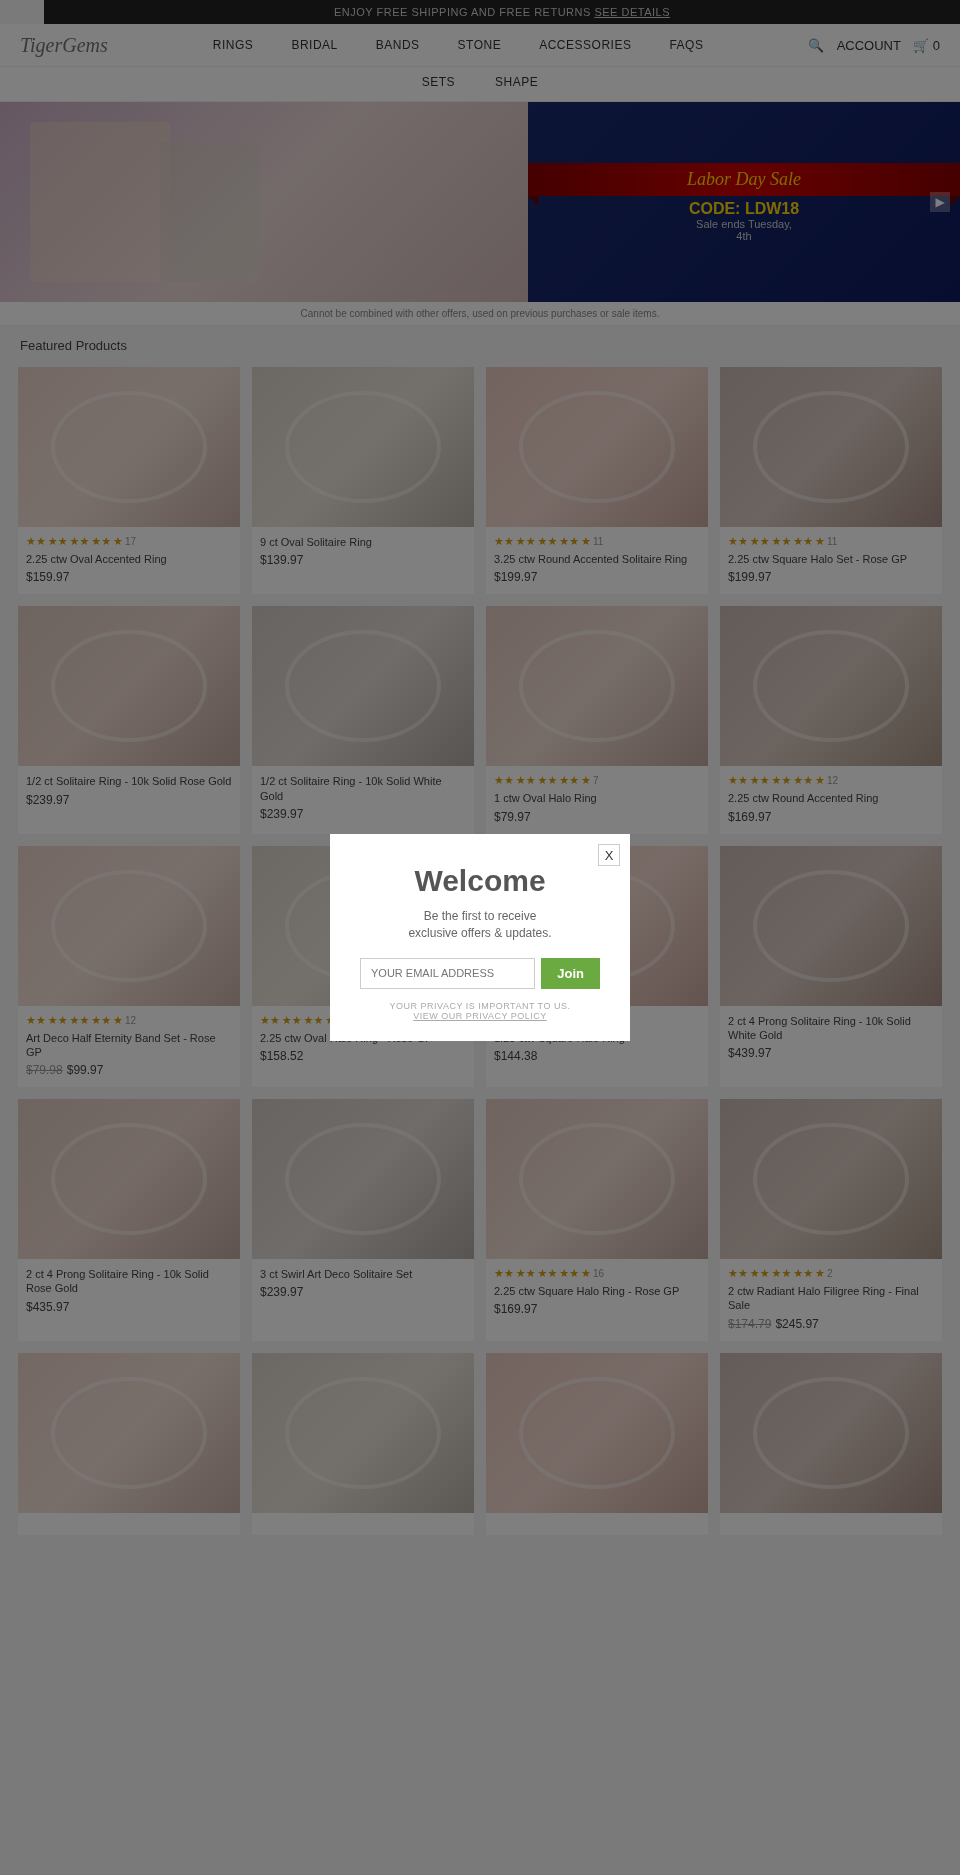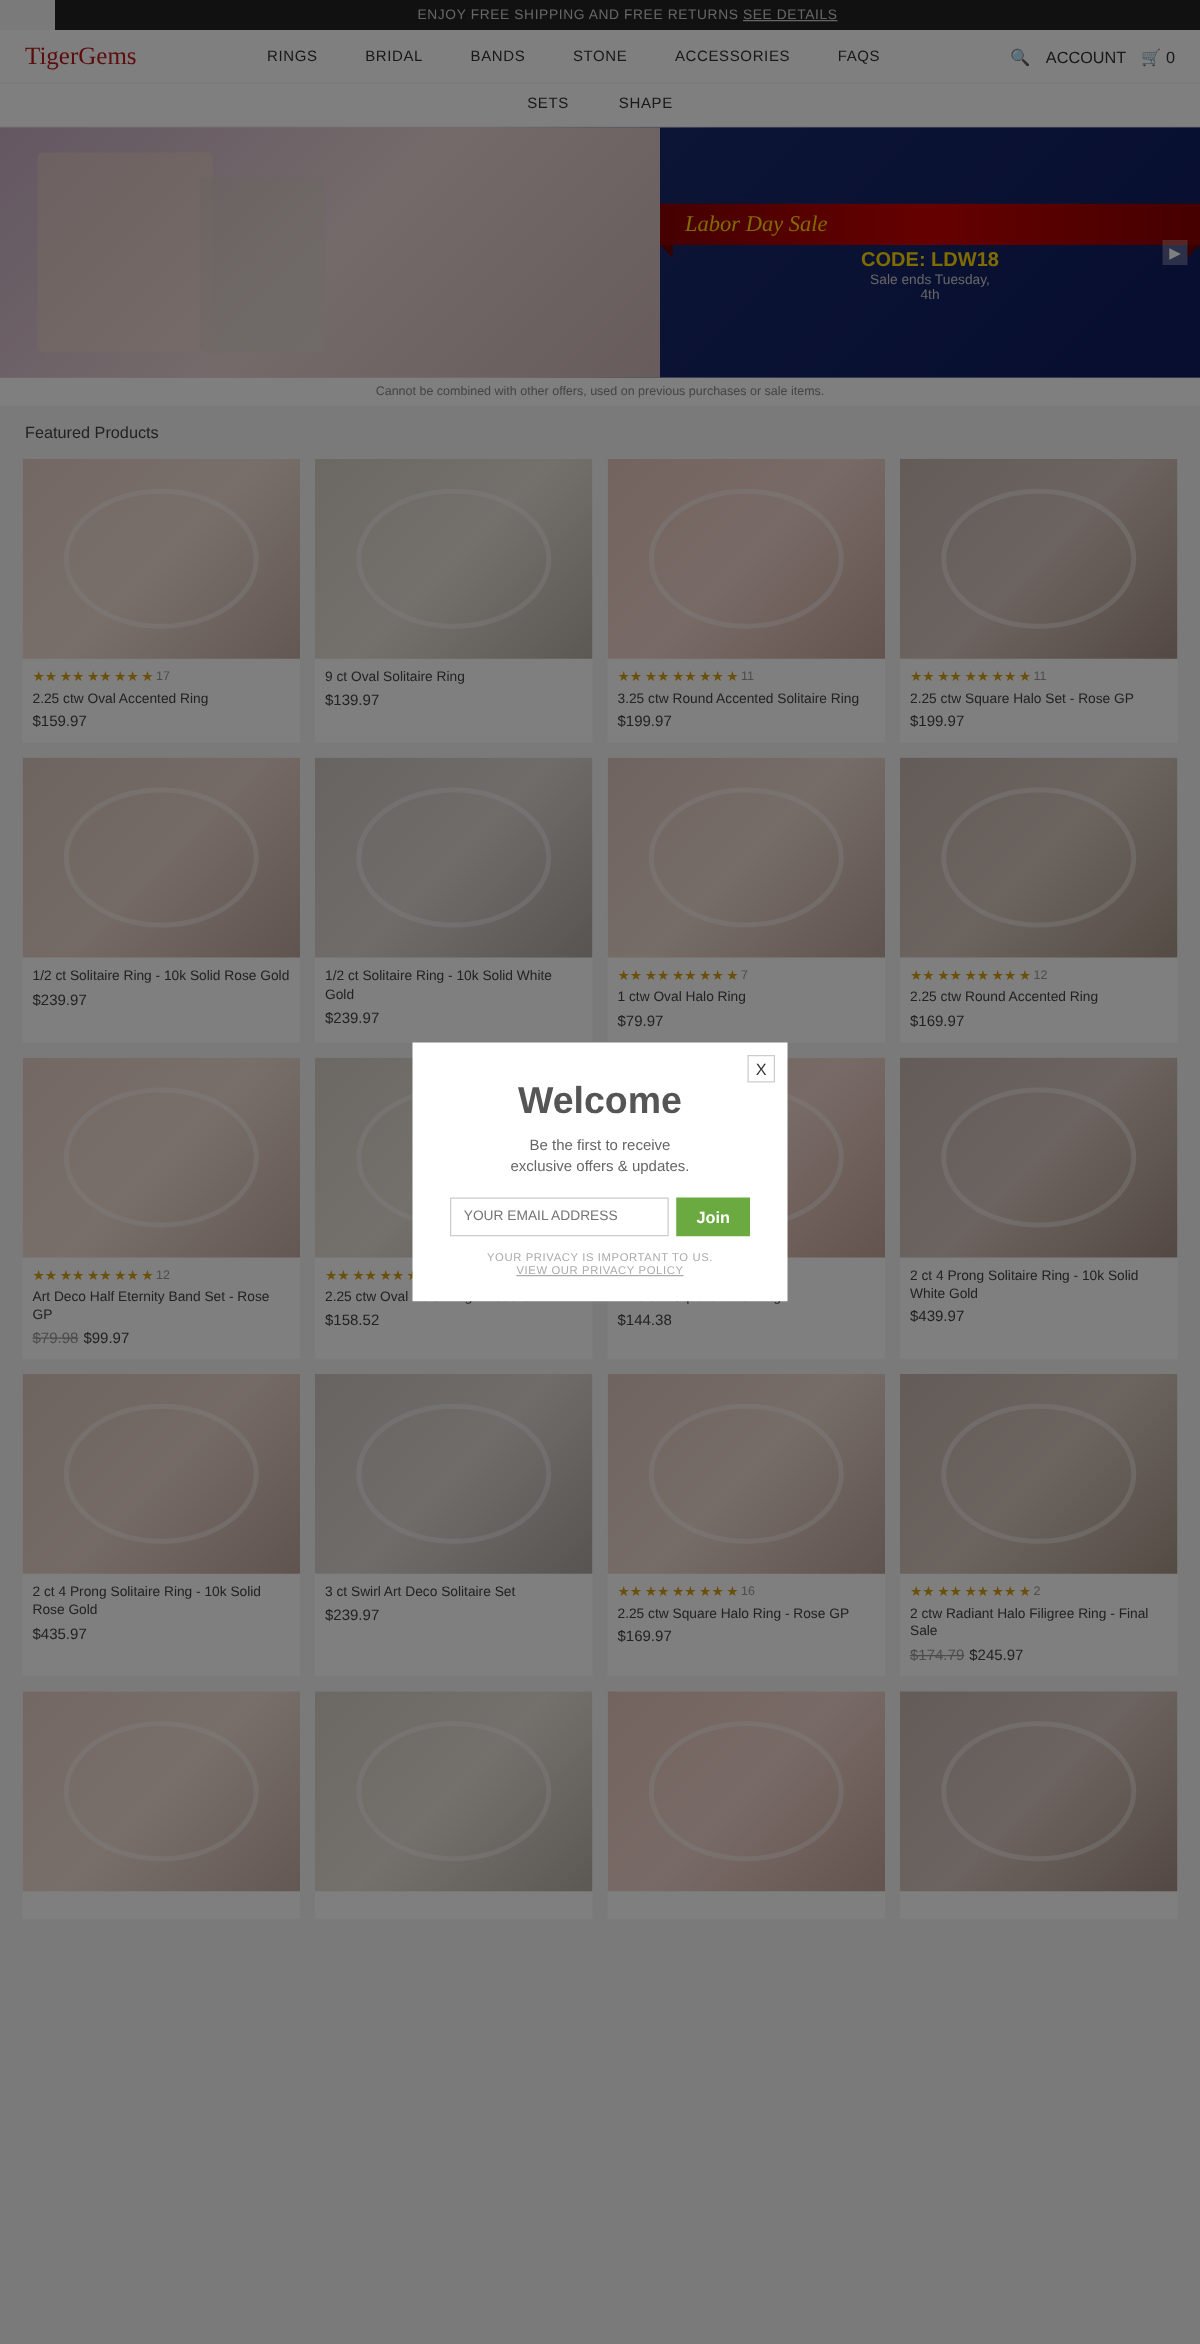--- a/index.html
+++ b/index.html
@@ -19,21 +19,21 @@
 
     
     .header {
       background: #fff;
       display: flex;
       align-items: center;
       justify-content: space-between;
       padding: 8px 20px;
       border-bottom: 1px solid #eee;
     }
-    .logo { font-family: serif; font-size: 20px; color: #b91c1c; }
+    .logo { font-family: serif; font-style: italic; font-size: 20px; color: #737373; }
     .nav-top { display: flex; align-items: center; gap: 18px; }
     .nav-top .nav-item {
       font-size: 12px;
       text-transform: uppercase;
       color: #333;
       padding: 6px 10px;
       cursor: pointer;
       letter-spacing: 0.5px;
     }
     .nav-icons { display: flex; align-items: center; gap: 12px; }
@@ -80,21 +80,21 @@
       align-items: center;
       justify-content: center;
       position: relative;
     }
     .ribbon {
       background: linear-gradient(to right, #8b0000, #cc0000, #8b0000);
       color: #ffd700;
       font-family: serif;
       font-style: italic;
       font-size: 18px;
-      text-align: left;
+      text-align: center;
       padding: 6px 20px;
       width: 100%;
       position: relative;
     }
     .ribbon::before, .ribbon::after {
       content: '';
       position: absolute;
       bottom: -10px;
       border: 5px solid transparent;
     }

